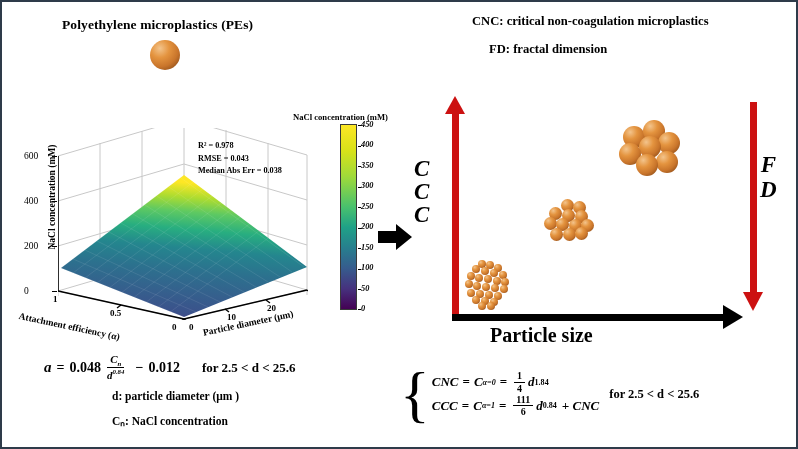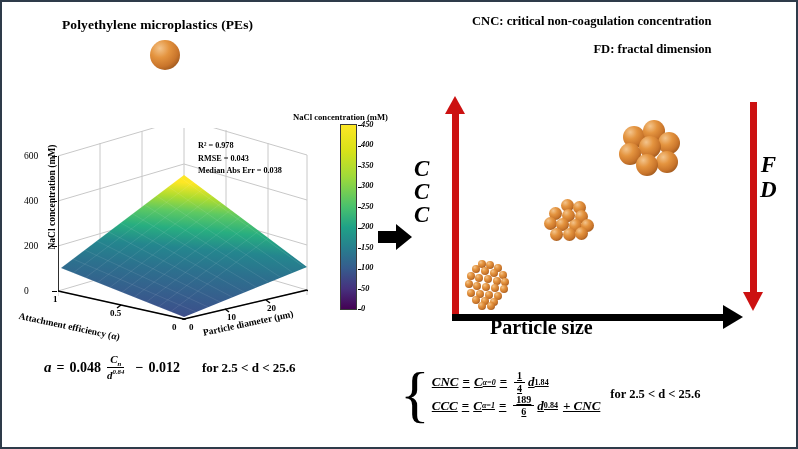--- a/index.html
+++ b/index.html
@@ -4,21 +4,21 @@
 <style>
   html,body{margin:0;padding:0;background:#ffffff;}
   body{width:798px;height:449px;overflow:hidden;font-family:"Liberation Serif",serif;}
 
   #frame{
     position:relative;width:798px;height:449px;box-sizing:border-box;
     border:2px solid #2e3b4a;background:#ffffff;
   }
 
   .abs{position:absolute;}
-  .bold-serif{font-family:"Liberation Serif",serif;font-weight:bold;color:#000;text-align:right;}
+  .bold-serif{font-family:"Liberation Serif",serif;font-weight:bold;color:#000;}
   .italic-serif{font-family:"Liberation Serif",serif;font-style:italic;font-weight:bold;color:#000;}
 
   
   #pe-title{left:60px;top:15px;font-size:13.5px;letter-spacing:.1px;}
   #legend-block{left:470px;top:12px;}
   #legend-block div{font-size:12.6px;margin-bottom:13px;white-space:nowrap;}
   #legend-block div.indent{margin-left:17px;}
 
   
   .sphere{border-radius:50%;
@@ -68,53 +68,53 @@
   #x-axis-head{left:303px;top:203px;width:0;height:0;
      border-top:12px solid transparent;border-bottom:12px solid transparent;border-left:20px solid #000;}
   #r-axis-red{left:330px;top:0px;width:7px;height:195px;background:#cc1111;}
   #r-axis-head{left:323px;top:190px;width:0;height:0;
      border-left:10.5px solid transparent;border-right:10.5px solid transparent;border-top:19px solid #cc1111;}
 
   #ccc-label{left:-6px;top:55px;text-align:center;}
   #ccc-label span{display:block;font-size:23px;line-height:23px;font-style:italic;font-weight:bold;font-family:"Liberation Serif",serif;}
   #fd-label{left:340px;top:50px;text-align:center;}
   #fd-label span{display:block;font-size:23px;line-height:25px;font-style:italic;font-weight:bold;font-family:"Liberation Serif",serif;}
-  #particle-size-label{left:70px;top:214px;font-size:20px;font-weight:bold;white-space:nowrap;}
+  #particle-size-label{left:70px;top:222px;font-size:20px;font-weight:bold;white-space:nowrap;}
 
   .cluster{position:absolute;}
   .cluster .sphere{position:absolute;}
 
   
   #eq-left{left:42px;top:352px;font-size:14px;}
   #eq-left .row{display:flex;align-items:center;white-space:nowrap;}
   .frac{display:inline-flex;flex-direction:column;align-items:center;vertical-align:middle;margin:0 3px;}
   .frac .num{border-bottom:1.4px solid #000;padding:0 3px;line-height:1.05;}
   .frac .den{padding:0 3px;line-height:1.1;}
   sup{font-size:.62em;}
   sub{font-size:.62em;}
   #defs{left:110px;top:388px;}
   #defs div{font-size:11.5px;font-weight:bold;white-space:nowrap;margin-bottom:11px;}
 
   #eq-right{left:398px;top:366px;display:flex;align-items:center;}
   #brace{font-size:62px;line-height:52px;font-family:"Liberation Serif",serif;color:#000;font-weight:400;}
   #eq-right-rows{margin-left:2px;}
-  #eq-right-rows .row{display:flex;align-items:center;white-space:nowrap;font-size:13px;margin:1px 0;text-decoration:underline;}
+  #eq-right-rows .row{display:flex;align-items:center;white-space:nowrap;font-size:13px;margin:1px 0;}
   #eq-cond{margin-left:10px;font-size:12.5px;font-weight:bold;white-space:nowrap;}
 </style>
 </head>
 <body>
 
 <div id="frame">
 
   <div class="abs bold-serif" id="pe-title">Polyethylene microplastics (PEs)</div>
 
   <div class="abs sphere" id="pe-sphere"></div>
 
   <div class="abs bold-serif" id="legend-block">
-    <div>CNC: critical non-coagulation concentration</div>
+    <div>CNC: critical non-coagulation microplastics</div>
     <div class="indent">FD: fractal dimension</div>
   </div>
 
   <div class="abs" id="plot">
 
     <div class="abs bold-serif" id="plot-ylabel">NaCl concentration (mM)</div>
 
     <div class="abs bold-serif ytick" style="left:4px;top:31px;">600</div>
     <div class="abs ytickmark" style="left:32px;top:36px;"></div>
     <div class="abs bold-serif ytick" style="left:4px;top:76px;">400</div>
@@ -353,20 +353,24 @@
       <span class="frac" style="font-size:11px;">
         <span class="num italic-serif"><span>C</span><sub>n</sub></span>
         <span class="den italic-serif"><span>d</span><sup>0.84</sup></span>
       </span>
       <span class="bold-serif" style="margin:0 5px;">−</span>
       <span class="bold-serif">0.012</span>
       <span class="bold-serif" style="margin-left:22px;font-size:13px;">for 2.5 &lt; d &lt; 25.6</span>
     </div>
   </div>
 
+  <div class="abs" id="defs">
+    <div>d: particle diameter (μm )</div>
+    <div>Cₙ: NaCl concentration</div>
+  </div>
 
   <div class="abs" id="eq-right">
     <span id="brace">{</span>
     <div id="eq-right-rows">
       <div class="row">
         <span class="italic-serif">CNC</span>
         <span class="bold-serif" style="margin:0 4px;">=</span>
         <span class="italic-serif">C</span>
         <sub class="italic-serif">α=0</sub>
         <span class="bold-serif" style="margin:0 4px;">=</span>
@@ -377,21 +381,21 @@
         <span class="italic-serif">d</span>
           <sup class="bold-serif">1.84</sup>
       </div>
       <div class="row">
         <span class="italic-serif">CCC</span>
         <span class="bold-serif" style="margin:0 4px;">=</span>
         <span class="italic-serif">C</span>
         <sub class="italic-serif">α=1</sub>
         <span class="bold-serif" style="margin:0 4px;">=</span>
         <span class="frac" style="font-size:10px;">
-          <span class="num bold-serif">189</span>
+          <span class="num bold-serif">111</span>
           <span class="den bold-serif">6</span>
         </span>
         <span class="italic-serif">d</span>
           <sup class="bold-serif">0.84</sup>
         <span class="italic-serif" style="margin-left:5px;">+ CNC</span>
       </div>
     </div>
     <span class="bold-serif" id="eq-cond">for 2.5 &lt; d &lt; 25.6</span>
   </div>
 

